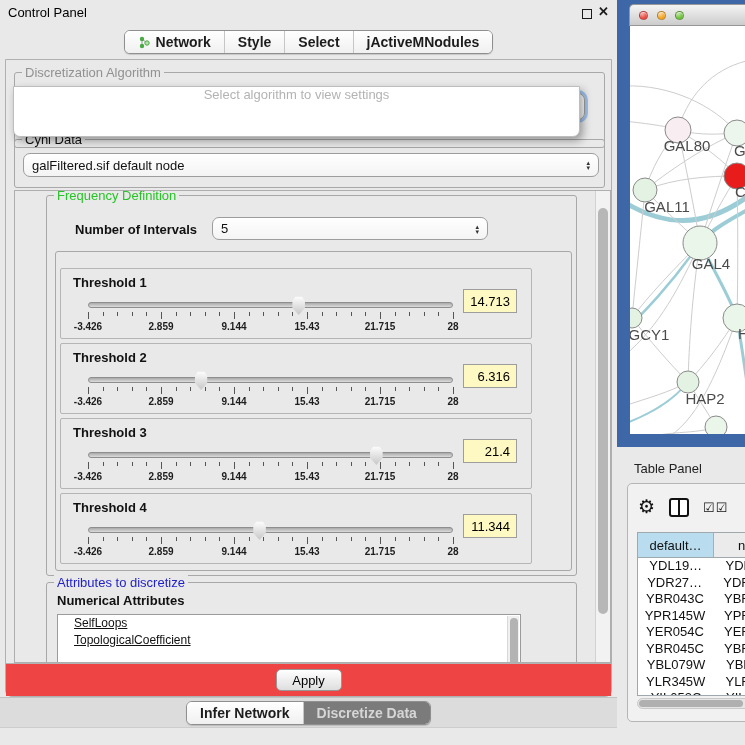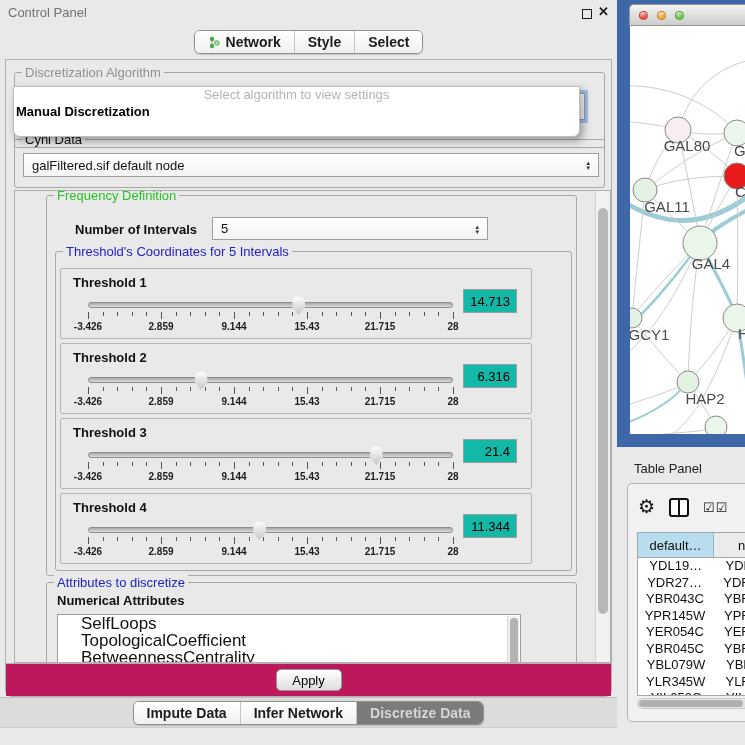--- a/index.html
+++ b/index.html
@@ -1,39 +1,39 @@
 <!DOCTYPE html>
 <html><head>
 <meta charset="utf-8">
 <style>
   * { margin:0; padding:0; box-sizing:border-box; }
   html,body { width:745px; height:745px; }
   body { font-family:"Liberation Sans", sans-serif; background:#e9e9e9; position:relative; overflow:hidden; color:#111; }
 
   
   #control-panel { position:absolute; left:0; top:0; width:617px; height:745px; }
-  #cp-title { position:absolute; left:8px; top:5px; font-size:13px; color:#737373; }
+  #cp-title { position:absolute; left:8px; top:5px; font-size:13px; color:#000000; }
   #cp-float { position:absolute; right:25px; top:9px; width:10px; height:10px; border:1.5px solid #1b1b1b; }
   #cp-close { position:absolute; right:8px; top:4px; font-size:13px; font-weight:bold; color:#1b1b1b; }
 
   #cp-tabbar { position:absolute; left:0; top:30px; width:617px; display:flex; justify-content:center; }
   .tabgroup { display:inline-flex; border:1px solid #8f8f8f; border-radius:6px; overflow:hidden; background:#fff; box-shadow:0 1px 1px rgba(0,0,0,.15); }
   .tab { padding:3px 13px; font-size:14px; font-weight:bold; color:#1c1c1c; background:linear-gradient(#ffffff,#f0f0f0); border-left:1px solid #c6c6c6; display:flex; align-items:center; gap:5px; white-space:nowrap; }
   .tab:first-child { border-left:none; }
   .tab.selected { background:#7b7b7b; color:#d6d6d6; }
 
   #cp-main { position:absolute; left:5px; top:59px; width:607px; height:638px; background:#e9e9e9; border:1px solid #b0b0b0; border-radius:0 0 7px 7px; }
 
   .group { position:absolute; border:1px solid #a8a8a8; border-radius:3px; }
   .legend { position:absolute; top:-8px; left:7px; background:#e9e9e9; padding:0 3px; font-size:13px; line-height:15px; white-space:nowrap; }
   .legend.gray { color:#919191; }
   .legend.green { color:#27c427; }
   .legend.blue { color:#2222cc; }
 
-  .combo { background:linear-gradient(#ffffff,#f4f4f4); border:1px solid #9d9d9d; border-radius:0; font-size:13px; display:flex; align-items:center; padding:0 8px; position:absolute; }
+  .combo { background:linear-gradient(#ffffff,#f4f4f4); border:1px solid #9d9d9d; border-radius:7px; font-size:13px; display:flex; align-items:center; padding:0 8px; position:absolute; }
   .combo .spin { margin-left:auto; display:flex; flex-direction:column; line-height:5px; font-size:7px; color:#333; }
   #alg-combo { left:14px; top:33px; width:565px; height:27px; box-shadow:0 0 0 3px rgba(96,158,235,.55); z-index:1; }
 
   
   #algorithm-dropdown { position:absolute; left:7px; top:26px; width:567px; height:51px; background:#fff; border:1px solid #bdbdbd; border-radius:0 0 7px 7px; box-shadow:3px 4px 9px rgba(0,0,0,.35); z-index:30; overflow:hidden; }
   #dd-hint { height:16px; font-size:13px; color:#b3b3b3; text-align:center; line-height:16px; }
   .dd-option { height:17px; font-size:13px; line-height:17px; padding-left:2px; color:#000; }
   .dd-option.first { font-weight:bold; }
 
   #alg-group   { left:8px;  top:12px;  width:591px; height:76px; }
@@ -55,30 +55,30 @@
   .slider { position:absolute; left:27px; top:28px; width:365px; height:38px; }
   .slider .track { position:absolute; left:0; top:5px; width:100%; height:6px; border:1px solid #8e8e8e; border-radius:4px; background:linear-gradient(#a9a9a9,#dcdcdc); }
   .slider .knob { position:absolute; top:-1px; width:15px; height:19px; transform:translateX(-50%);
       clip-path:polygon(50% 100%, 8% 62%, 8% 26%, 27% 4%, 73% 4%, 92% 26%, 92% 62%);
       background:linear-gradient(#fefefe,#c7c7c7); filter:drop-shadow(0 0 1px rgba(0,0,0,.65)); }
   .slider .ticks { position:absolute; left:0; top:15px; width:100%; height:8px; }
   .slider .ticks i { position:absolute; top:0; width:1px; height:4px; background:#555; }
   .slider .ticks i.major { height:7px; }
   .slider .ticklabels { position:absolute; left:0; top:24px; width:100%; height:12px; }
   .slider .ticklabels span { position:absolute; transform:translateX(-50%); font-size:10px; font-weight:bold; color:#1d1d1d; white-space:nowrap; }
-  .th-value { position:absolute; left:402px; top:20px; width:54px; height:24px; border:1px solid #9d9d9d; background:#14b8a6; font-size:13px; text-align:right; padding:0 6px; font-family:"Liberation Sans",sans-serif; }
+  .th-value { position:absolute; left:402px; top:20px; width:54px; height:24px; border:1px solid #9d9d9d; background:#fef9c3; font-size:13px; text-align:right; padding:0 6px; font-family:"Liberation Sans",sans-serif; }
 
   #attr-group { left:31px; top:391px; width:531px; height:130px; }
   #attr-subtitle { position:absolute; left:10px; top:10px; font-size:13px; font-weight:bold; }
   #attr-list { position:absolute; left:10px; top:31px; width:464px; height:72px; background:#fff; border:1px solid #9b9b9b; overflow:hidden; }
-  .attr-item { font-size:17px; line-height:17px; padding-left:23px; }
+  .attr-item { font-size:12px; line-height:17px; padding-left:16px;text-decoration:underline; }
   #attr-vscroll { position:absolute; right:1px; top:1px; width:12px; height:70px; background:#f0f0f0; border-left:1px solid #d8d8d8; }
   #attr-vscroll .thumb { position:absolute; left:2px; top:2px; width:8px; height:60px; background:#b3b3b3; border-radius:5px; }
 
-  #apply-row { position:absolute; left:0px; top:603px; width:605px; height:33px; border-top:1px solid #b3b3b3; display:flex; justify-content:center; align-items:center; background:#be185d; }
+  #apply-row { position:absolute; left:0px; top:603px; width:605px; height:33px; border-top:1px solid #b3b3b3; display:flex; justify-content:center; align-items:center; background:#ef4444; }
   #apply-btn { width:66px; height:22px; border:1px solid #979797; border-radius:5px; background:linear-gradient(#ffffff,#dedede); font-size:13px; font-family:"Liberation Sans",sans-serif; }
 
   #cp-bottombar { position:absolute; left:0; top:697px; width:617px; height:31px; background:#dcdcdc; border-top:1px solid #c2c2c2; border-bottom:1px solid #cdcdcd; display:flex; justify-content:center; align-items:center; }
 
   
   #network-window { position:absolute; left:617px; top:0; width:128px; height:447px; background:#3d67a7; }
   #mac-titlebar { position:absolute; left:12px; top:4px; right:0; height:22px; background:linear-gradient(#f4f4f4,#cccccc); border:1px solid #979797; border-right:none; border-radius:5px 0 0 0; display:flex; align-items:center; padding-left:9px; gap:9px; }
   .tlight { width:9px; height:9px; border-radius:50%; border:1px solid rgba(0,0,0,.25); box-shadow:inset 0 1px 1px rgba(255,255,255,.7); }
   #net-canvas { position:absolute; left:13px; top:26px; right:0; bottom:13px; background:#fff; overflow:hidden; }
   #net-svg text { font-family:"Liberation Sans",sans-serif; font-size:15px; fill:#4b4b4b; }
@@ -123,34 +123,36 @@
           <circle cx="9" cy="7" r="2.2" fill="#b5e0ad" stroke="#49a942"></circle>
         </svg>
         <span>Network</span>
       </div>
       <div class="tab">
           <span>Style</span>
         </div>
       <div class="tab">
           <span>Select</span>
         </div>
+      <div class="tab">
+          <span>jActiveMNodules</span>
+        </div>
     </div>
   </div>
 
   <div id="cp-main">
 
     <div class="group" id="alg-group">
       <span class="legend gray">Discretization Algorithm</span>
     </div>
     <div class="combo" id="alg-combo"></div>
 
     <div id="algorithm-dropdown">
       <div id="dd-hint">Select algorithm to view settings</div>
       <div id="dd-options">
-          <div class="dd-option first">Manual Discretization</div>
         </div>
     </div>
 
     <div class="group" id="tdata-group">
       <span class="legend">Cyni Data</span>
       <div class="combo" id="tdata-combo">
         <span>galFiltered.sif default node</span>
         <span class="spin">
             <span>▴</span>
             <span>▾</span>
@@ -166,21 +168,20 @@
           <div id="noi-label">Number of Intervals</div>
           <div class="combo" id="noi-combo">
             <span>5</span>
             <span class="spin">
                 <span>▴</span>
                 <span>▾</span>
               </span>
           </div>
 
           <div class="group" id="thresholds-group">
-            <span class="legend blue">Threshold's Coordinates for 5 Intervals</span>
 
             <div class="th-panel" style="top:16px">
               <div class="th-label">Threshold 1</div>
               <div class="slider">
                 <div class="track"></div>
                 <div class="knob" style="left: 57.7197%;"></div>
                 <div class="ticks">
                     <i class="major" style="left: 0%;"></i>
                     <i style="left: 4%;"></i>
                     <i style="left: 8%;"></i>
@@ -357,44 +358,40 @@
           </div>
         </div>
 
         <div class="group" id="attr-group">
           <span class="legend blue">Attributes to discretize</span>
           <div id="attr-subtitle">Numerical Attributes</div>
           <div id="attr-list">
             <div id="attr-items">
                 <div class="attr-item">SelfLoops</div>
                 <div class="attr-item">TopologicalCoefficient</div>
-                <div class="attr-item">BetweennessCentrality</div>
               </div>
             <div id="attr-vscroll">
                 <div class="thumb"></div>
               </div>
           </div>
         </div>
 
       </div>
       <div id="vscroll">
           <div class="thumb"></div>
         </div>
     </div>
 
     <div id="apply-row">
       <button id="apply-btn">Apply</button>
     </div>
   </div>
 
   <div id="cp-bottombar">
     <div class="tabgroup">
-      <div class="tab">
-          <span>Impute Data</span>
-        </div>
       <div class="tab">
           <span>Infer Network</span>
         </div>
       <div class="tab selected">
           <span>Discretize Data</span>
         </div>
     </div>
   </div>
 </div>
 

